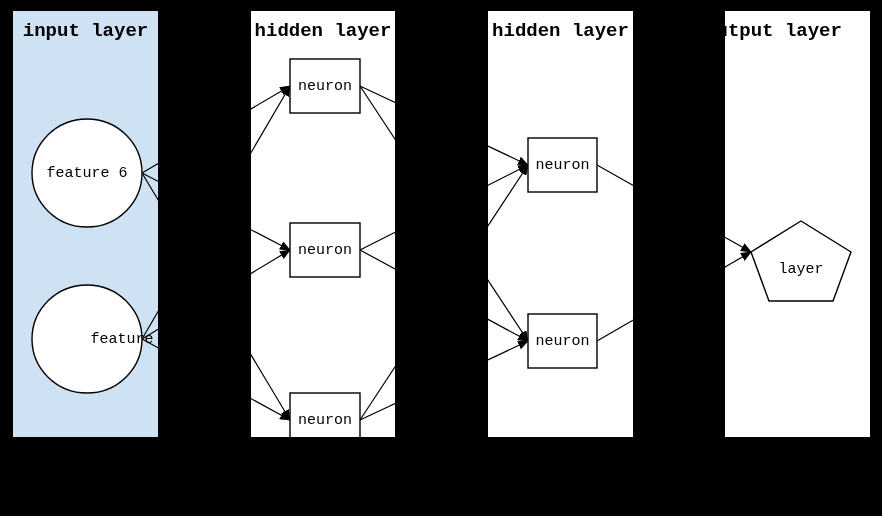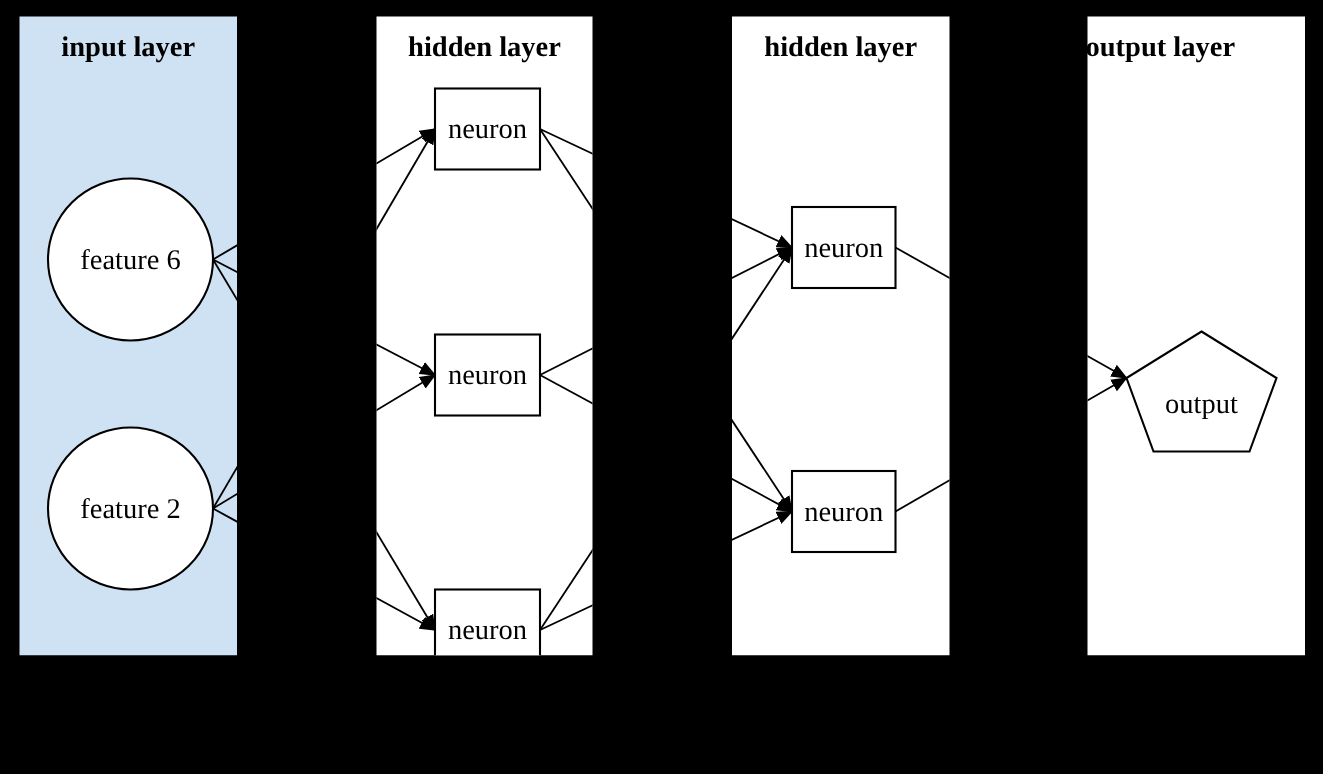--- a/index.html
+++ b/index.html
@@ -1,31 +1,31 @@
 <!DOCTYPE html>
 <html><head>
 <meta charset="utf-8">
 <style>
   html,body { margin:0; padding:0; background:#000; }
   #canvas {
     position: relative;
     width: 882px;
     height: 437px;
     background: #000000;
-    font-family: Liberation Serif, serif;
+    font-family: Liberation Mono, monospace;
     overflow: hidden;
   }
   #diagram-svg { position:absolute; left:0; top:0; }
   .lbl {
     position: absolute;
     display: flex;
     align-items: center;
     justify-content: center;
     color: #000;
-    font-size: 19px;
+    font-size: 15px;
     line-height: 1;
     white-space: nowrap;
     pointer-events: none;
   }
   .layer-title {
     font-size: 19px;
     font-weight: bold;
   }
 </style>
 </head>
@@ -80,23 +80,23 @@
 
     <polygon points="801,221 851,252 833,301 769,301 751,252" fill="#ffffff" stroke="#000000" stroke-width="1.4"></polygon>
   </svg>
 
   <div class="lbl layer-title" style="left:13px;  top:18px; width:145px; height:26px;">input layer</div>
   <div class="lbl layer-title" style="left:251px; top:18px; width:144px; height:26px;">hidden layer</div>
   <div class="lbl layer-title" style="left:488px; top:18px; width:145px; height:26px;">hidden layer</div>
   <div class="lbl layer-title" style="left:701px; top:18px; width:145px; height:26px;">output layer</div>
 
   <div class="lbl" style="left:32px; top:163px; width:110px; height:20px;">feature 6</div>
-  <div class="lbl" style="left:32px; top:329px; width:110px; height:20px;">feature 2</div>
+  <div class="lbl" style="left:32px; top:329px; width:110px; height:20px;padding-left:44px;">feature 2</div>
 
   <div class="lbl" style="left:290px; top:76px;  width:70px; height:20px;">neuron</div>
   <div class="lbl" style="left:290px; top:240px; width:70px; height:20px;">neuron</div>
   <div class="lbl" style="left:290px; top:410px; width:70px; height:20px;">neuron</div>
 
   <div class="lbl" style="left:528px; top:155px; width:69px; height:20px;">neuron</div>
   <div class="lbl" style="left:528px; top:331px; width:69px; height:20px;">neuron</div>
 
-  <div class="lbl" style="left:751px; top:259px; width:100px; height:20px;">output</div>
+  <div class="lbl" style="left:751px; top:259px; width:100px; height:20px;">layer</div>
 </div>
 
 </body></html>

